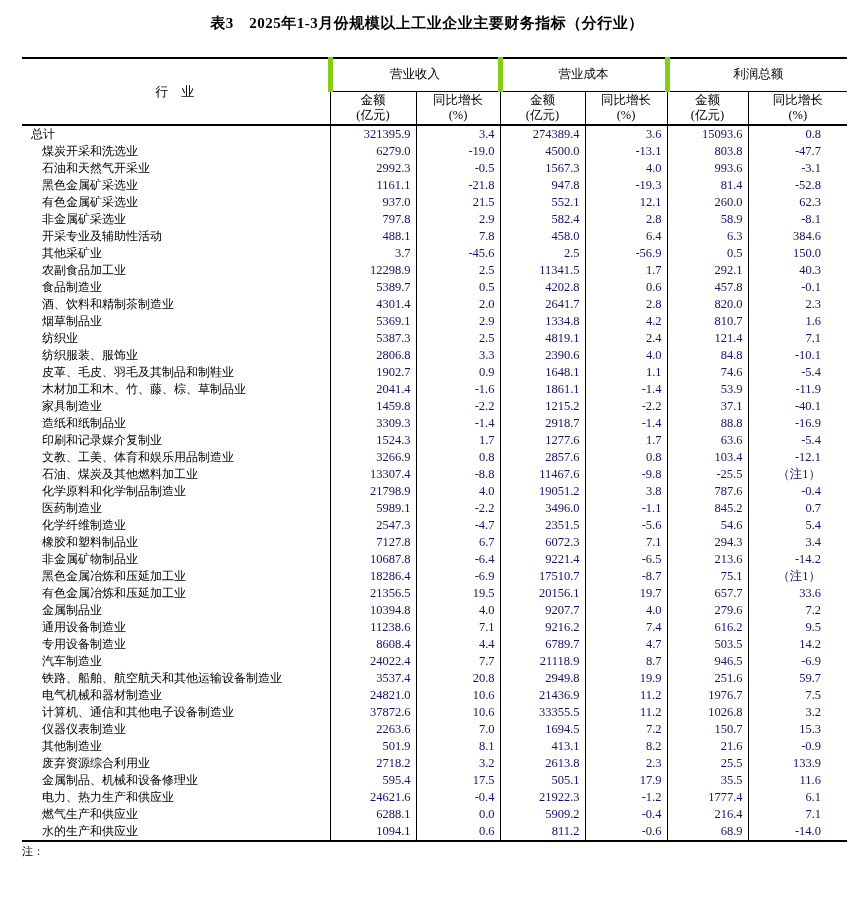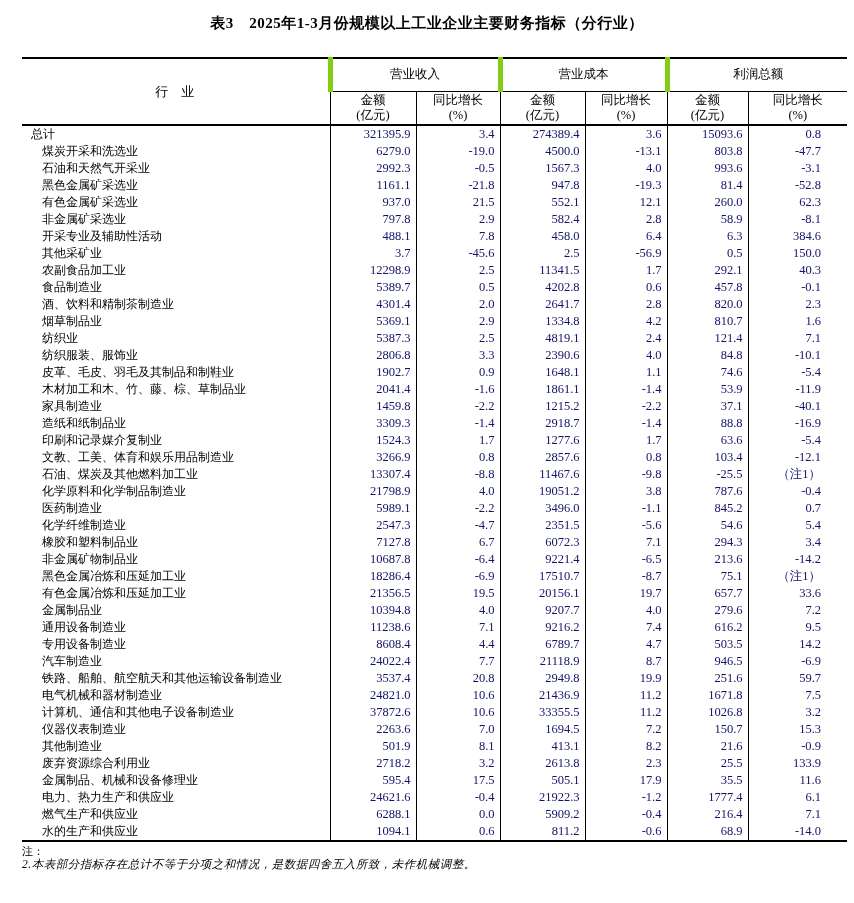--- a/index.html
+++ b/index.html
@@ -431,21 +431,21 @@
           <td class="num">19.9</td>
           <td class="num">251.6</td>
           <td class="num last">59.7</td>
         </tr>
         <tr>
           <td class="name">电气机械和器材制造业</td>
           <td class="num">24821.0</td>
           <td class="num">10.6</td>
           <td class="num">21436.9</td>
           <td class="num">11.2</td>
-          <td class="num">1671.8</td>
+          <td class="num">1976.7</td>
           <td class="num last">7.5</td>
         </tr>
         <tr>
           <td class="name">计算机、通信和其他电子设备制造业</td>
           <td class="num">37872.6</td>
           <td class="num">10.6</td>
           <td class="num">33355.5</td>
           <td class="num">11.2</td>
           <td class="num">1026.8</td>
           <td class="num last">3.2</td>
@@ -512,14 +512,13 @@
           <td class="num">-0.6</td>
           <td class="num">68.9</td>
           <td class="num last">-14.0</td>
         </tr>
       </tbody>
   </table>
 </div>
 
 <div class="notes">
   <div class="note-head">注：</div>
-  <div class="note-item">2.本表部分指标存在总计不等于分项之和情况，是数据四舍五入所致，未作机械调整。</div>
 </div>
 
 </body></html>

